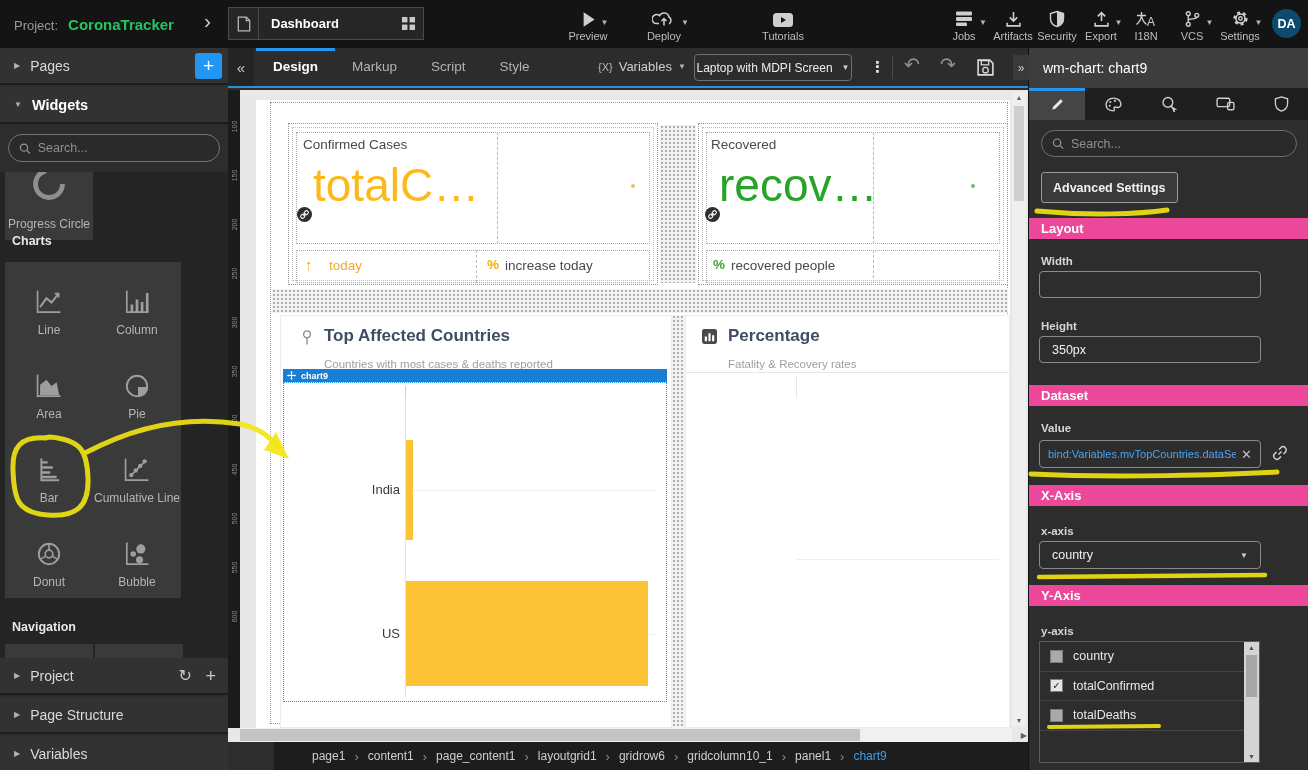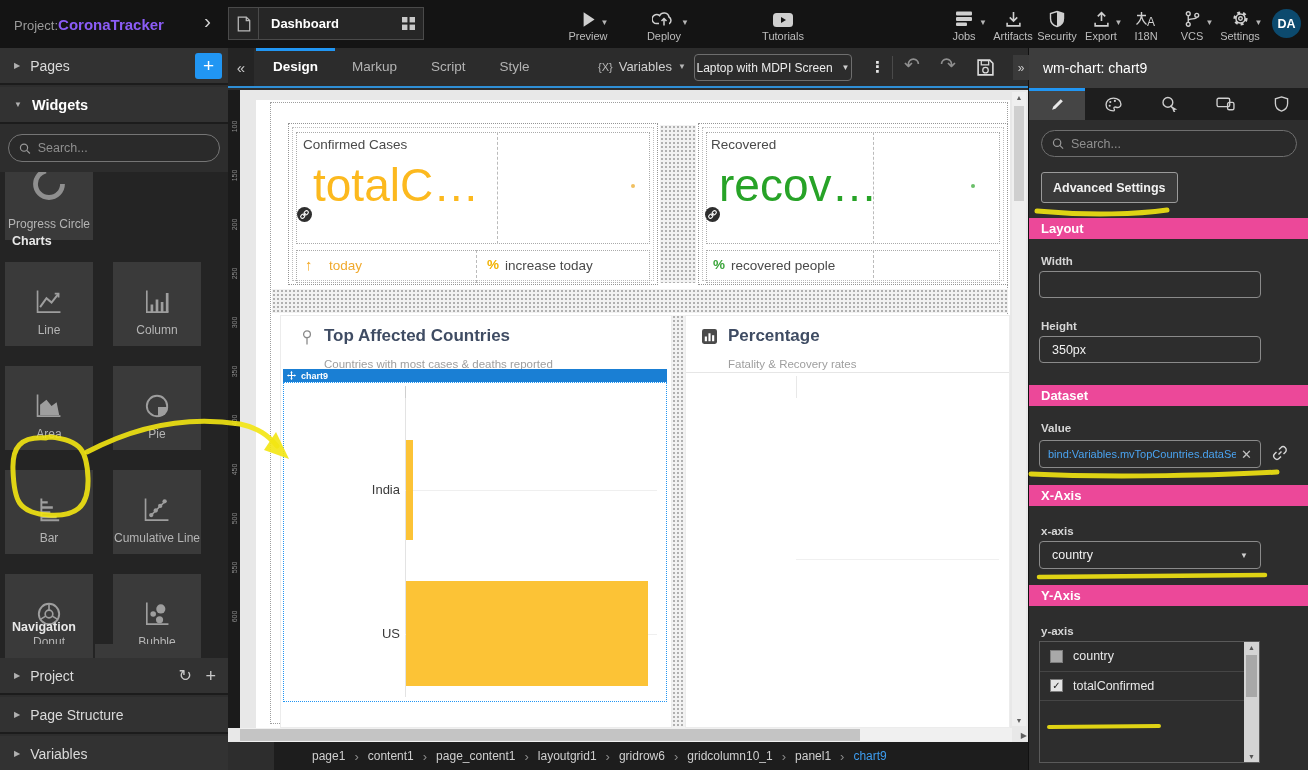--- a/index.html
+++ b/index.html
@@ -2,21 +2,21 @@
 <html><head>
 <meta charset="utf-8">
 <style>
   * { box-sizing: border-box; margin: 0; padding: 0; }
   body { background:#000; font-family:"Liberation Sans","DejaVu Sans",sans-serif; }
   #app { position:relative; width:1308px; height:770px; background:#2d2d2d; overflow:hidden; }
 
   
   #topbar { position:absolute; left:0; top:0; width:1308px; height:48px; background:#141414; z-index:5; }
   #project { position:absolute; left:14px; top:16px; font-size:13px; color:#9a9a9a; white-space:nowrap; }
-  #project b { color:#8b5cf6; font-size:15px; margin-left:0; }
+  #project b { color:#22c55e; font-size:15px; margin-left:10px; }
   #tb-chev { position:absolute; left:204px; top:9px; color:#d0d0d0; font-size:21px; }
   #page-tab { position:absolute; left:228px; top:7px; width:196px; height:33px; background:#262626; border:1px solid #4a4a4a; display:flex; align-items:center; }
   .pt-icon { width:30px; height:100%; display:flex; align-items:center; justify-content:center; border-right:1px solid #4a4a4a; }
   .pt-label { flex:1; padding-left:12px; color:#fff; font-size:13px; font-weight:bold; }
   .pt-grid { width:30px; display:flex; justify-content:center; }
   .tb-act { position:absolute; top:5px; display:flex; flex-direction:column; align-items:center; color:#bdbdbd; font-size:11px; cursor:pointer; }
   .tb-ico { height:23px; display:flex; align-items:flex-end; justify-content:center; position:relative; }
   .chev { position:absolute; right:-13px; bottom:1px; font-size:8px; color:#b5b5b5; }
   .tb-lbl { margin-top:2px; white-space:nowrap; }
   #avatar { position:absolute; left:1272px; top:9px; width:29px; height:29px; border-radius:50%; display:flex; align-items:center; justify-content:center; color:#fff; font-size:12.5px; font-weight:bold; }
@@ -30,21 +30,21 @@
   #sb-search { position:absolute; top:86px; left:8px; width:212px; height:28px; border:1px solid #757575; border-radius:15px; background:#2a2a2a; display:flex; align-items:center; padding:0 10px; gap:7px; }
   #sb-search input, #psearch input { background:none; border:none; outline:none; color:#bbb; font-size:12.5px; width:100%; }
   #sb-search input::placeholder, #psearch input::placeholder { color:#8f8f8f; }
   #tiles-area { position:absolute; top:124px; left:0; width:228px; height:486px; background:#242424; overflow:hidden; }
   .tile { width:88px; height:84px; background:#3a3a3a; display:flex; flex-direction:column; align-items:center; justify-content:flex-end; padding-bottom:9px; gap:7px; color:#b5b5b5; font-size:12px; cursor:pointer; }
   .tile-lbl { white-space:nowrap; }
   #tile-progress { position:absolute; left:5px; top:-16px;gap:15px; }
   #charts-label, #nav-label { position:absolute; left:12px; font-size:12.5px; font-weight:bold; color:#e8e8e8; }
   #charts-label { top:62px; }
   #nav-label { top:448px; }
-  #tile-grid { position:absolute; left:5px; top:90px; display:grid; grid-template-columns:88px 88px; grid-auto-rows:84px; gap:20px; }
+  #tile-grid { position:absolute; left:5px; top:90px; display:grid; grid-template-columns:88px 88px; grid-auto-rows:84px; gap:0; }
   .stub { position:absolute; top:472px; width:88px; height:20px; background:#3a3a3a; }
   .sb-tool { position:absolute; color:#c9c9c9; font-size:16px; top:8px; }
 
   
   #toolbar { position:absolute; left:228px; top:48px; width:800px; height:40px; background:#2c2c2c; border-bottom:2px solid #2f8fd6; z-index:4; }
   #collapse-left { position:absolute; left:0; top:0; width:26px; height:38px; background:#242424; color:#c9c9c9; font-size:15px; display:flex; align-items:center; justify-content:center; }
   #tabs { position:absolute; left:28px; top:0; height:38px; display:flex; }
   .ed-tab { padding:0 17px; line-height:38px; font-size:13.5px; color:#b3b3b3; position:relative; cursor:pointer; }
   .ed-tab.active { color:#fff; font-weight:bold; }
   .ed-tab.active::before { content:''; position:absolute; top:0; left:0; right:0; height:3px; background:#2196f3; }
@@ -617,20 +617,24 @@
     <div id="ylist">
       <div id="yrows">
           <div class="yrow">
             <span class="cbx"></span>
             <span>country</span>
           </div>
           <div class="yrow">
             <span class="cbx checked">✓</span>
             <span>totalConfirmed</span>
           </div>
+          <div class="yrow">
+            <span class="cbx"></span>
+            <span>totalDeaths</span>
+          </div>
         </div>
       <div id="yscroll">
         <span class="arr" style="top:2px">▲</span>
         <div id="ythumb"></div>
         <span class="arr" style="bottom:2px">▼</span>
       </div>
     </div>
   </aside>
 
   <svg id="annos" width="1308" height="770" viewBox="0 0 1308 770">

